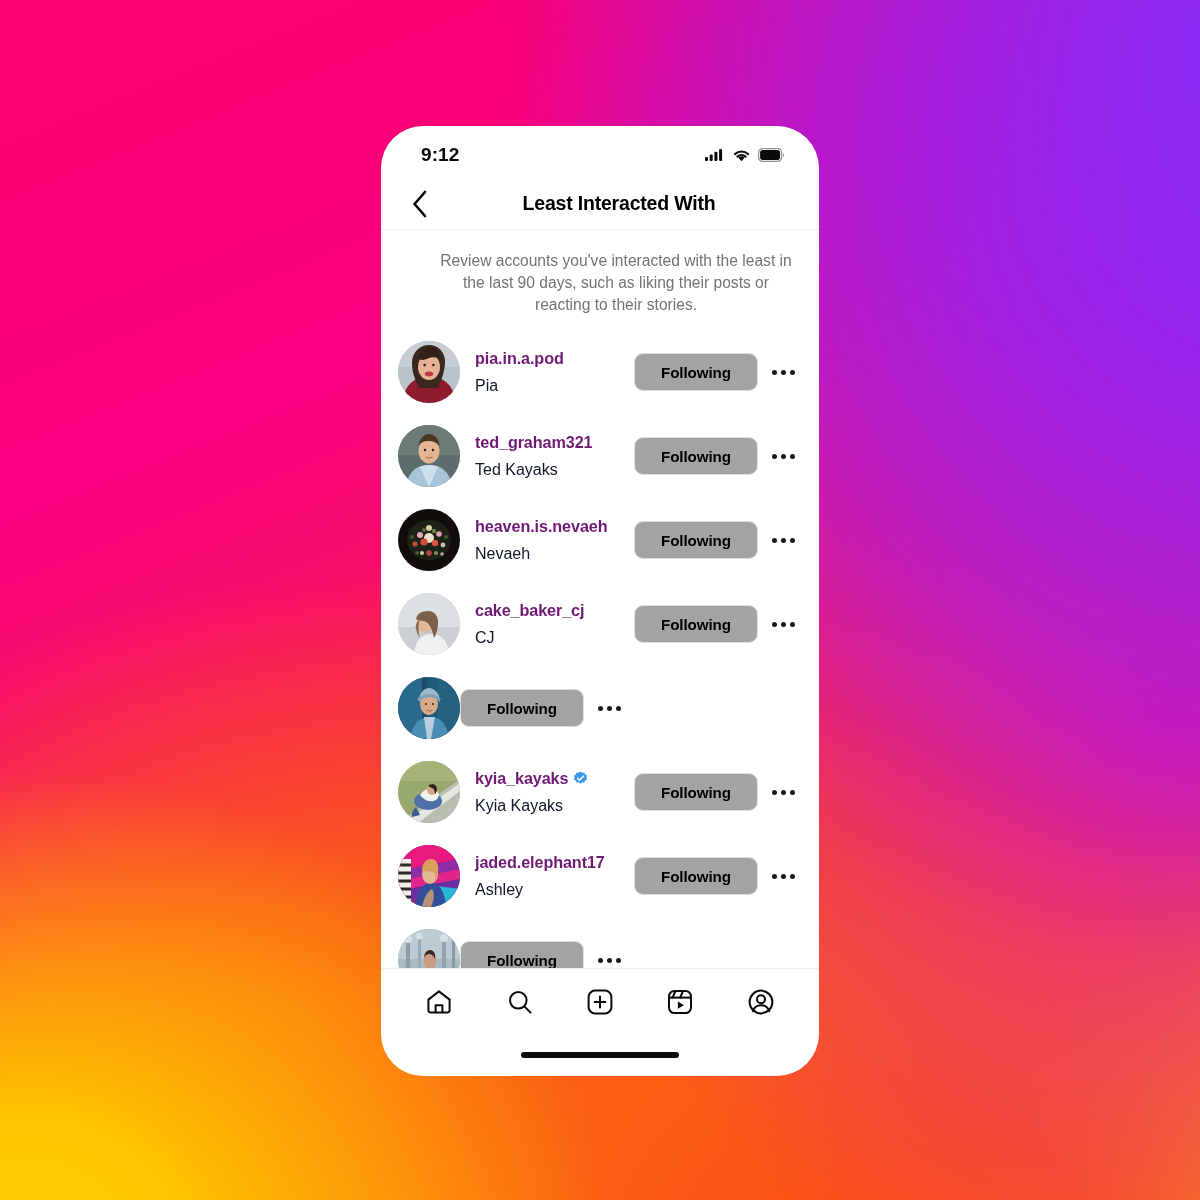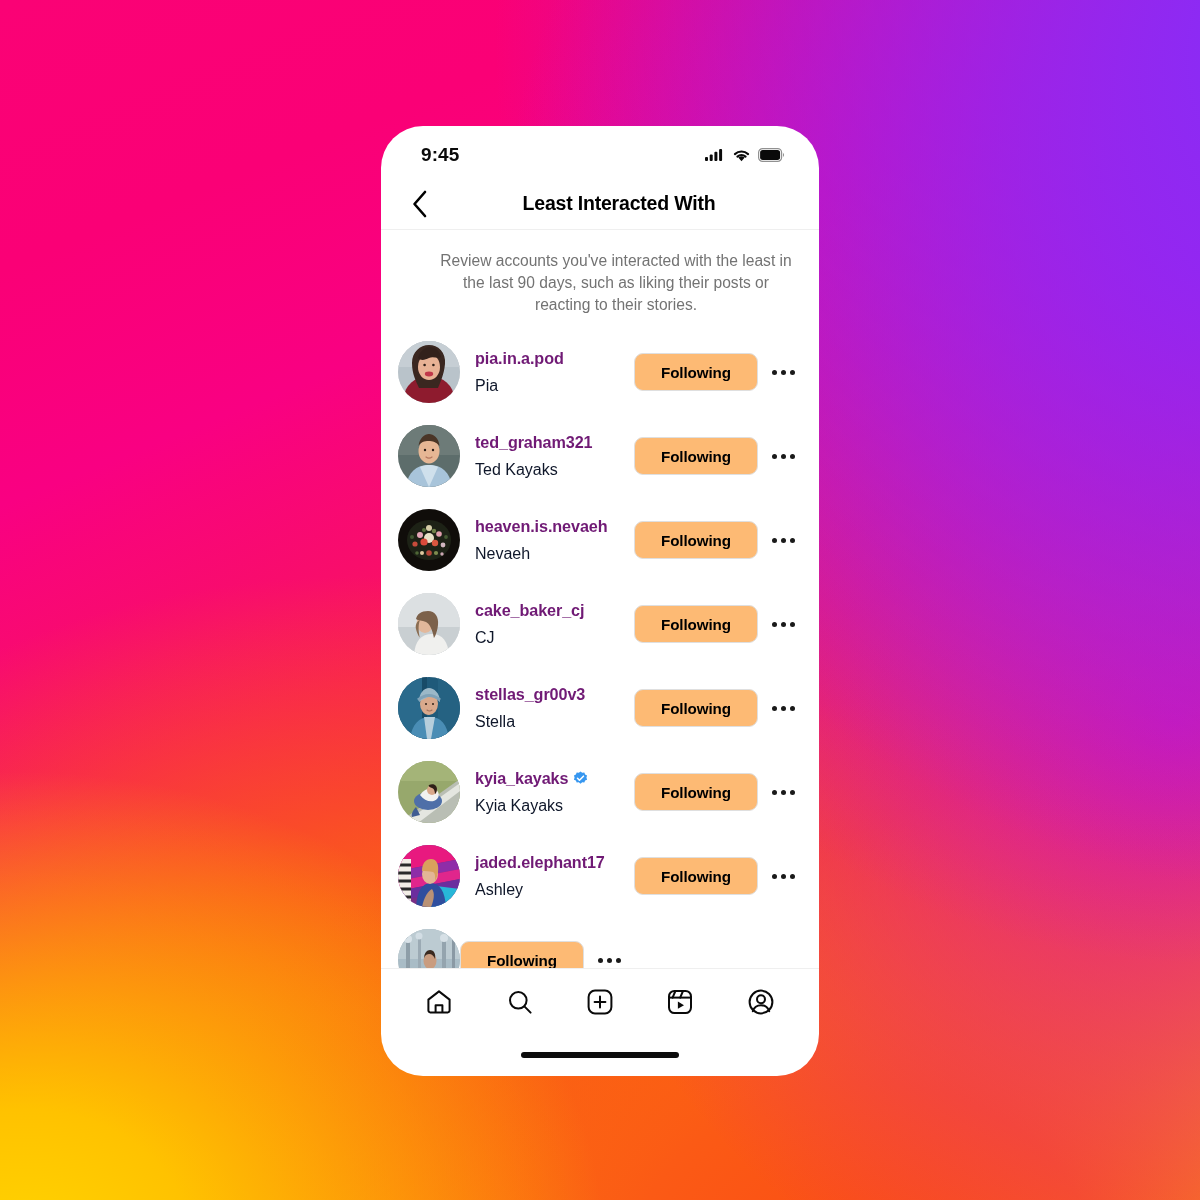--- a/index.html
+++ b/index.html
@@ -162,21 +162,21 @@
     white-space: nowrap;
   }
   .verified { flex: 0 0 15px; width: 15px; height: 15px; display: block; }
 
   .follow-btn {
     flex: 0 0 auto;
     width: 124px;
     height: 38px;
     border: 1px solid #dfdfdf;
     border-radius: 9px;
-    background: #fdba74;
+    background: #a3a3a3;
     font-family: "Liberation Sans", sans-serif;
     font-size: 15.2px;
     font-weight: 700;
     color: #000;
     cursor: pointer;
     letter-spacing: -0.1px;
   }
   .more-btn {
     flex: 0 0 auto;
     width: 38px;
@@ -229,21 +229,21 @@
   }
 </style>
 </head>
 <body>
 
 <div id="backdrop"></div>
 
 <div id="phone">
 
   <div class="statusbar">
-    <div class="status-time">9:45</div>
+    <div class="status-time">9:12</div>
     <div class="status-icons">
       <svg width="20" height="14" viewBox="0 0 20 14">
         <rect x="0" y="9" width="3" height="4" rx="1" fill="#0a0a0a"></rect>
         <rect x="4.7" y="6.5" width="3" height="6.5" rx="1" fill="#0a0a0a"></rect>
         <rect x="9.4" y="3.8" width="3" height="9.2" rx="1" fill="#0a0a0a"></rect>
         <rect x="14.1" y="1" width="3" height="12" rx="1" fill="#0a0a0a"></rect>
       </svg>
       <svg width="19" height="14" viewBox="0 0 19 14">
         <path d="M9.5 13.2 L6.3 9.6a4.9 4.9 0 0 1 6.4 0Z" fill="#0a0a0a"></path>
         <path d="M2.9 6.1a9.8 9.8 0 0 1 13.2 0" stroke="#0a0a0a" stroke-width="2.1" fill="none" stroke-linecap="round"></path>
@@ -400,26 +400,20 @@
           <path d="M12 62c2-15 9-22 20-22s17 7 19 22Z" fill="#4A8DB5"></path>
           <path d="M26 40h11l-4 22h-4Z" fill="#B6CEDC"></path>
           <ellipse cx="31" cy="27" rx="9" ry="11" fill="#D9A98C"></ellipse>
           <path d="M21 25c0-9 5-14 10-14s11 5 11 14c-2-1-3-5-6-6-4-1-9 3-12 4-2 1-3 2-3 2Z" fill="#9BB8C8"></path>
           <path d="M20 23q11-9 22 0" stroke="#7FA2B8" stroke-width="3" fill="none"></path>
           <circle cx="28" cy="27" r="1.1" fill="#3a2a20"></circle>
           <circle cx="35" cy="27" r="1.1" fill="#3a2a20"></circle>
           <path d="M29 33q2.5 2 5 0" stroke="#a3705b" stroke-width="1.1" fill="none" stroke-linecap="round"></path>
         </svg>
       </div>
-      <div class="names">
-        <div class="uname-line">
-          <span class="username">stellas_gr00v3</span>
-        </div>
-        <div class="fullname">Stella</div>
-      </div>
       <button class="follow-btn">Following</button>
       <div class="more-btn">
         <i></i>
           <i></i>
           <i></i>
       </div>
     </div>
 
     <div class="account-row">
       <div class="avatar">

